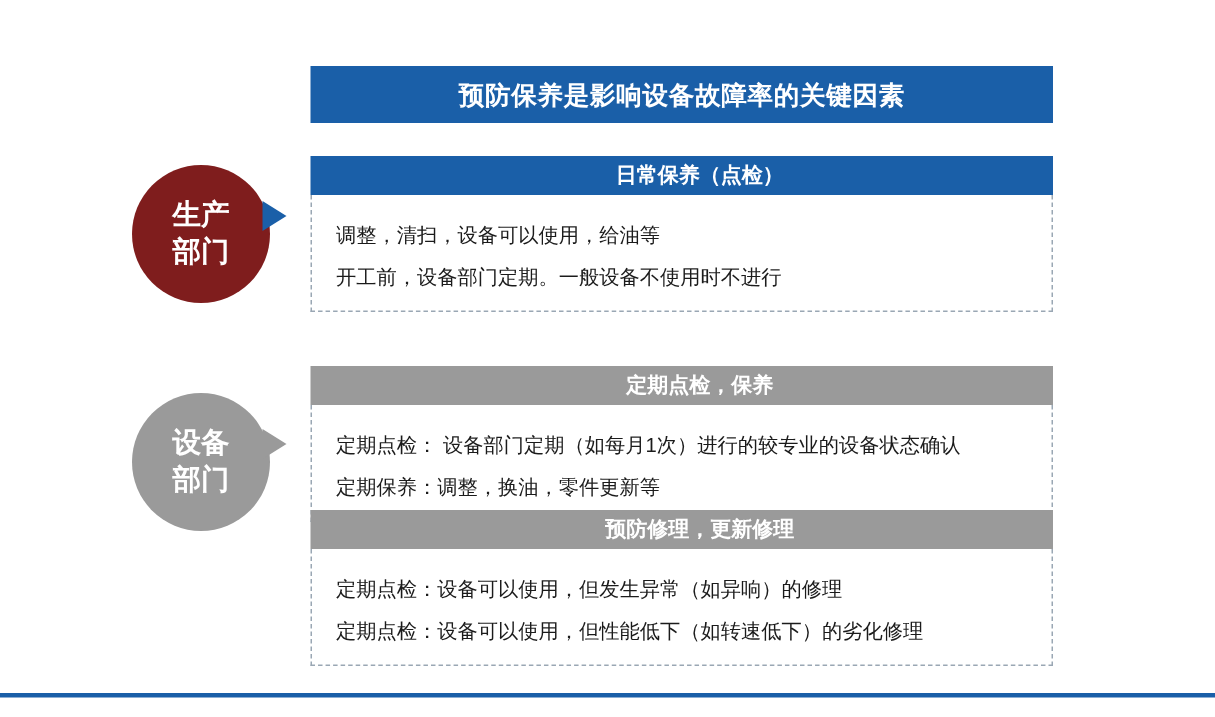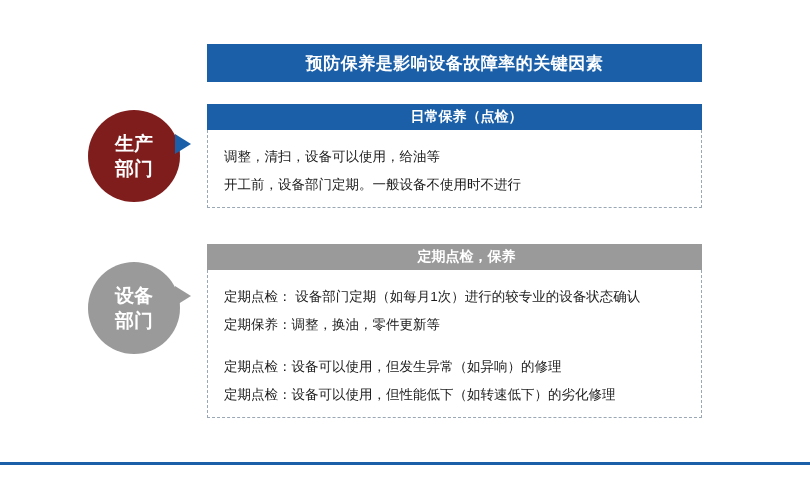--- a/index.html
+++ b/index.html
@@ -158,20 +158,21 @@
 
   <div class="section" id="section-periodic">
     <div class="section-header hdr-gray">定期点检，保养</div>
     <div class="section-body">
       <div class="line">定期点检： 设备部门定期（如每月1次）进行的较专业的设备状态确认</div>
       <div class="line">定期保养：调整，换油，零件更新等</div>
     </div>
   </div>
 
   <div class="section" id="section-repair">
+    <div class="section-header hdr-gray">预防修理，更新修理</div>
     <div class="section-body">
       <div class="line">定期点检：设备可以使用，但发生异常（如异响）的修理</div>
       <div class="line">定期点检：设备可以使用，但性能低下（如转速低下）的劣化修理</div>
     </div>
   </div>
 
   <div class="bottom-rule"></div>
 </div>
 
 </body></html>

